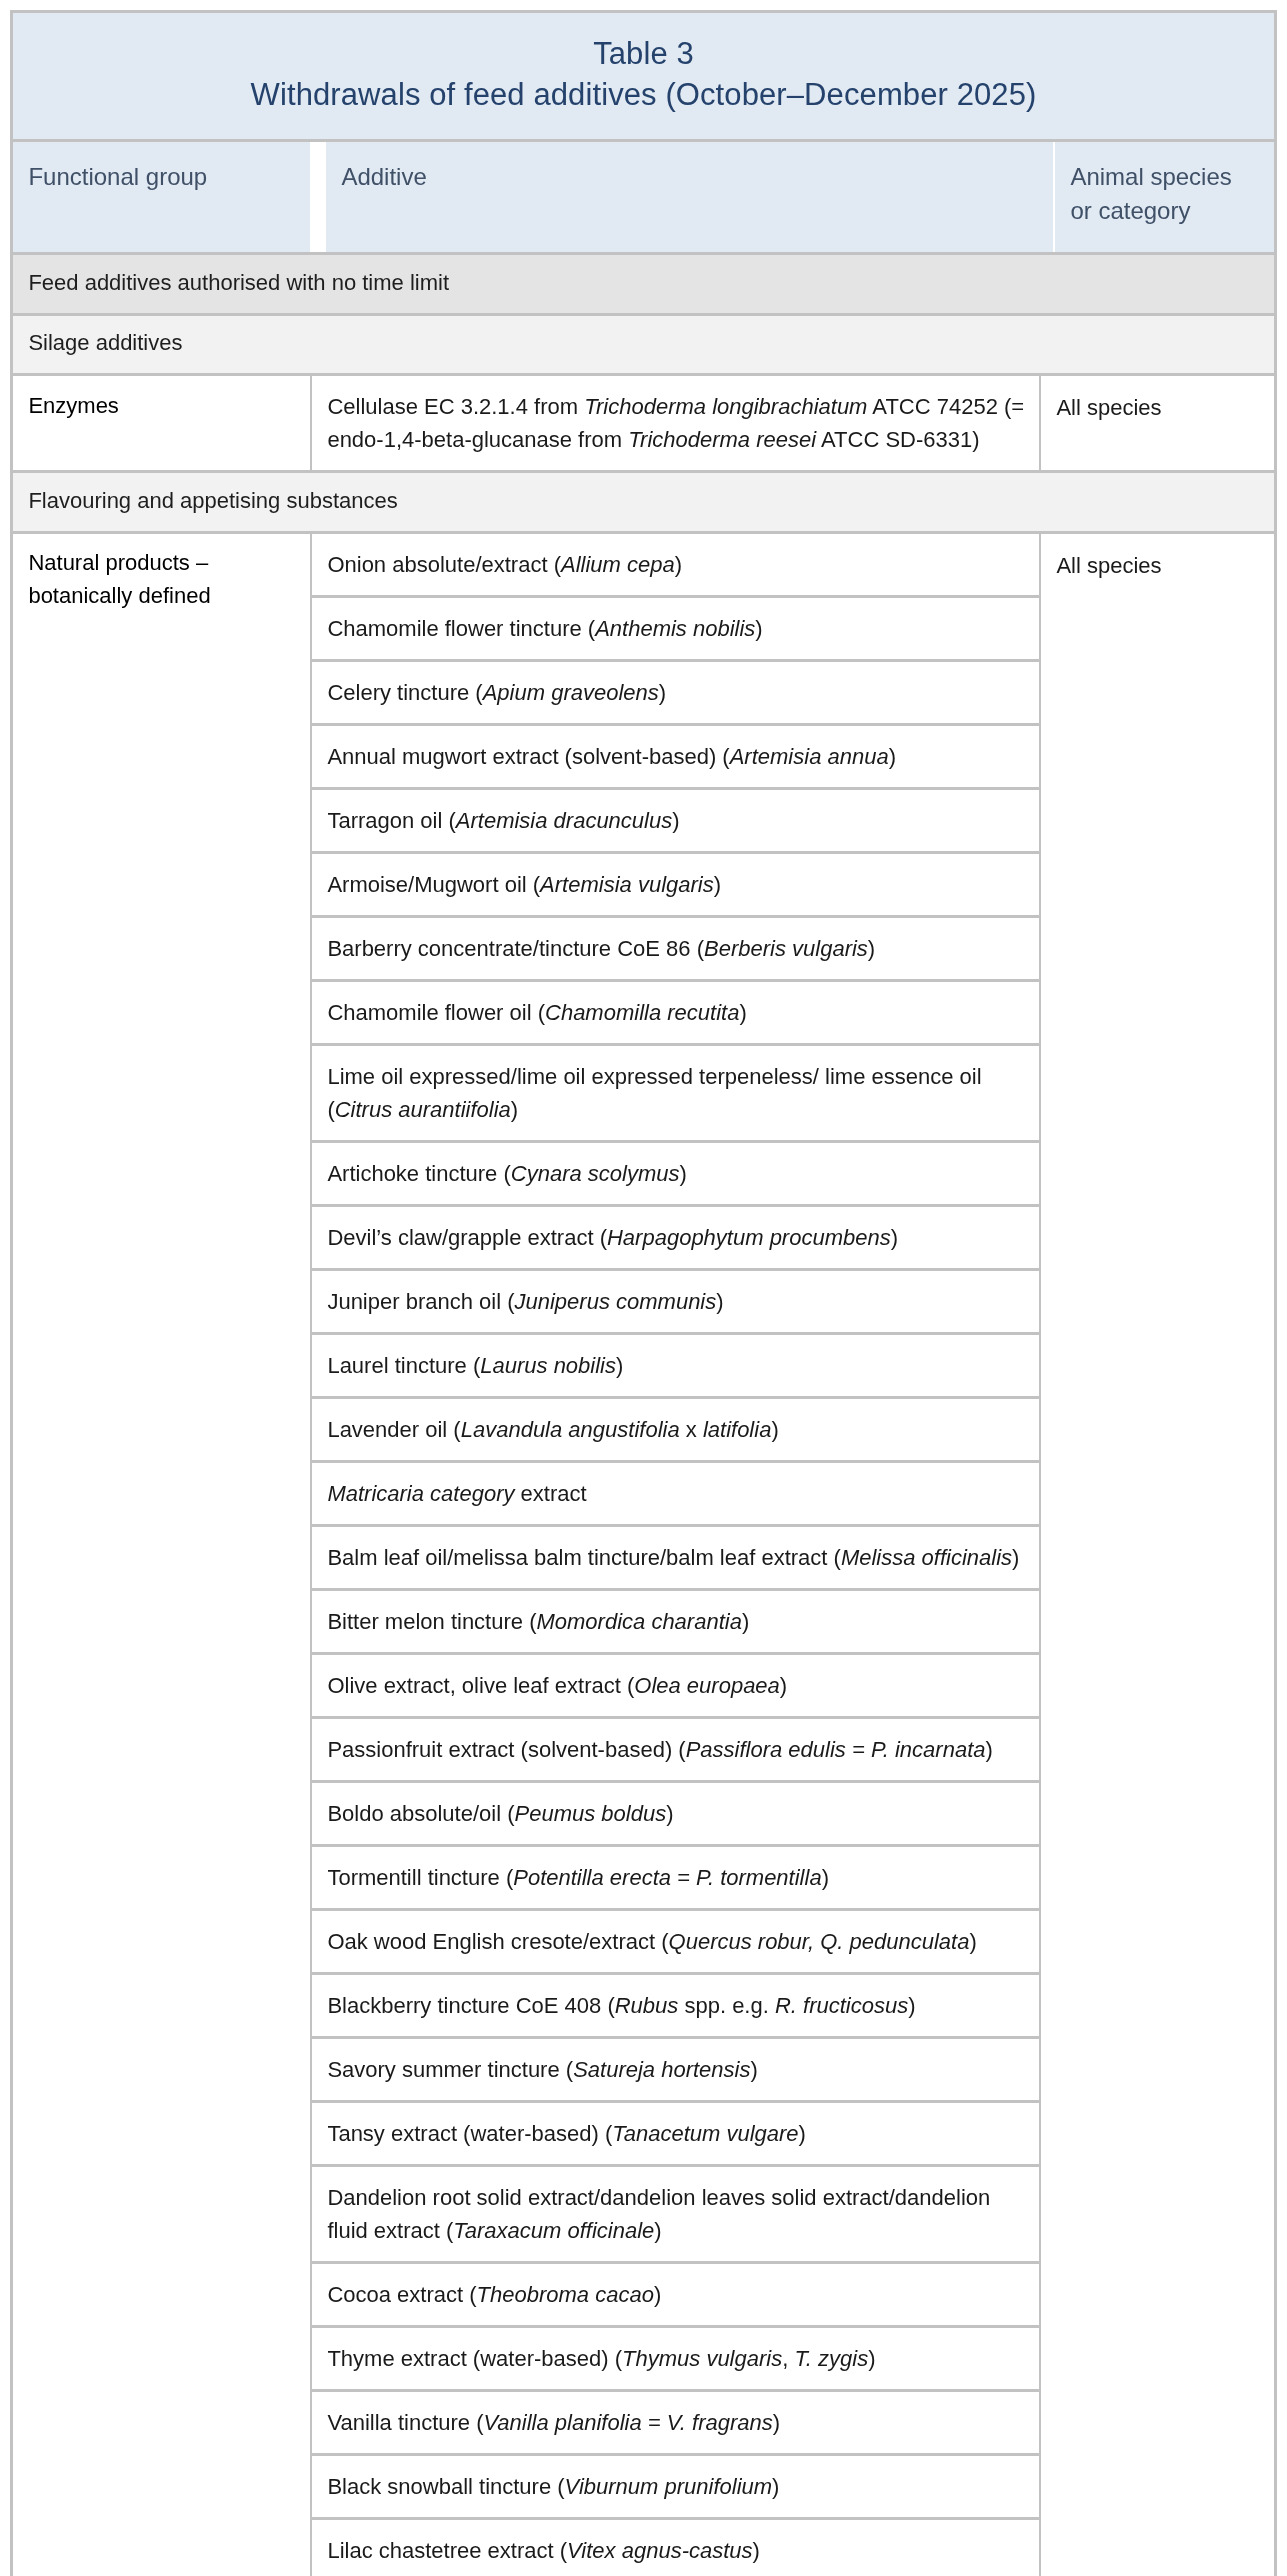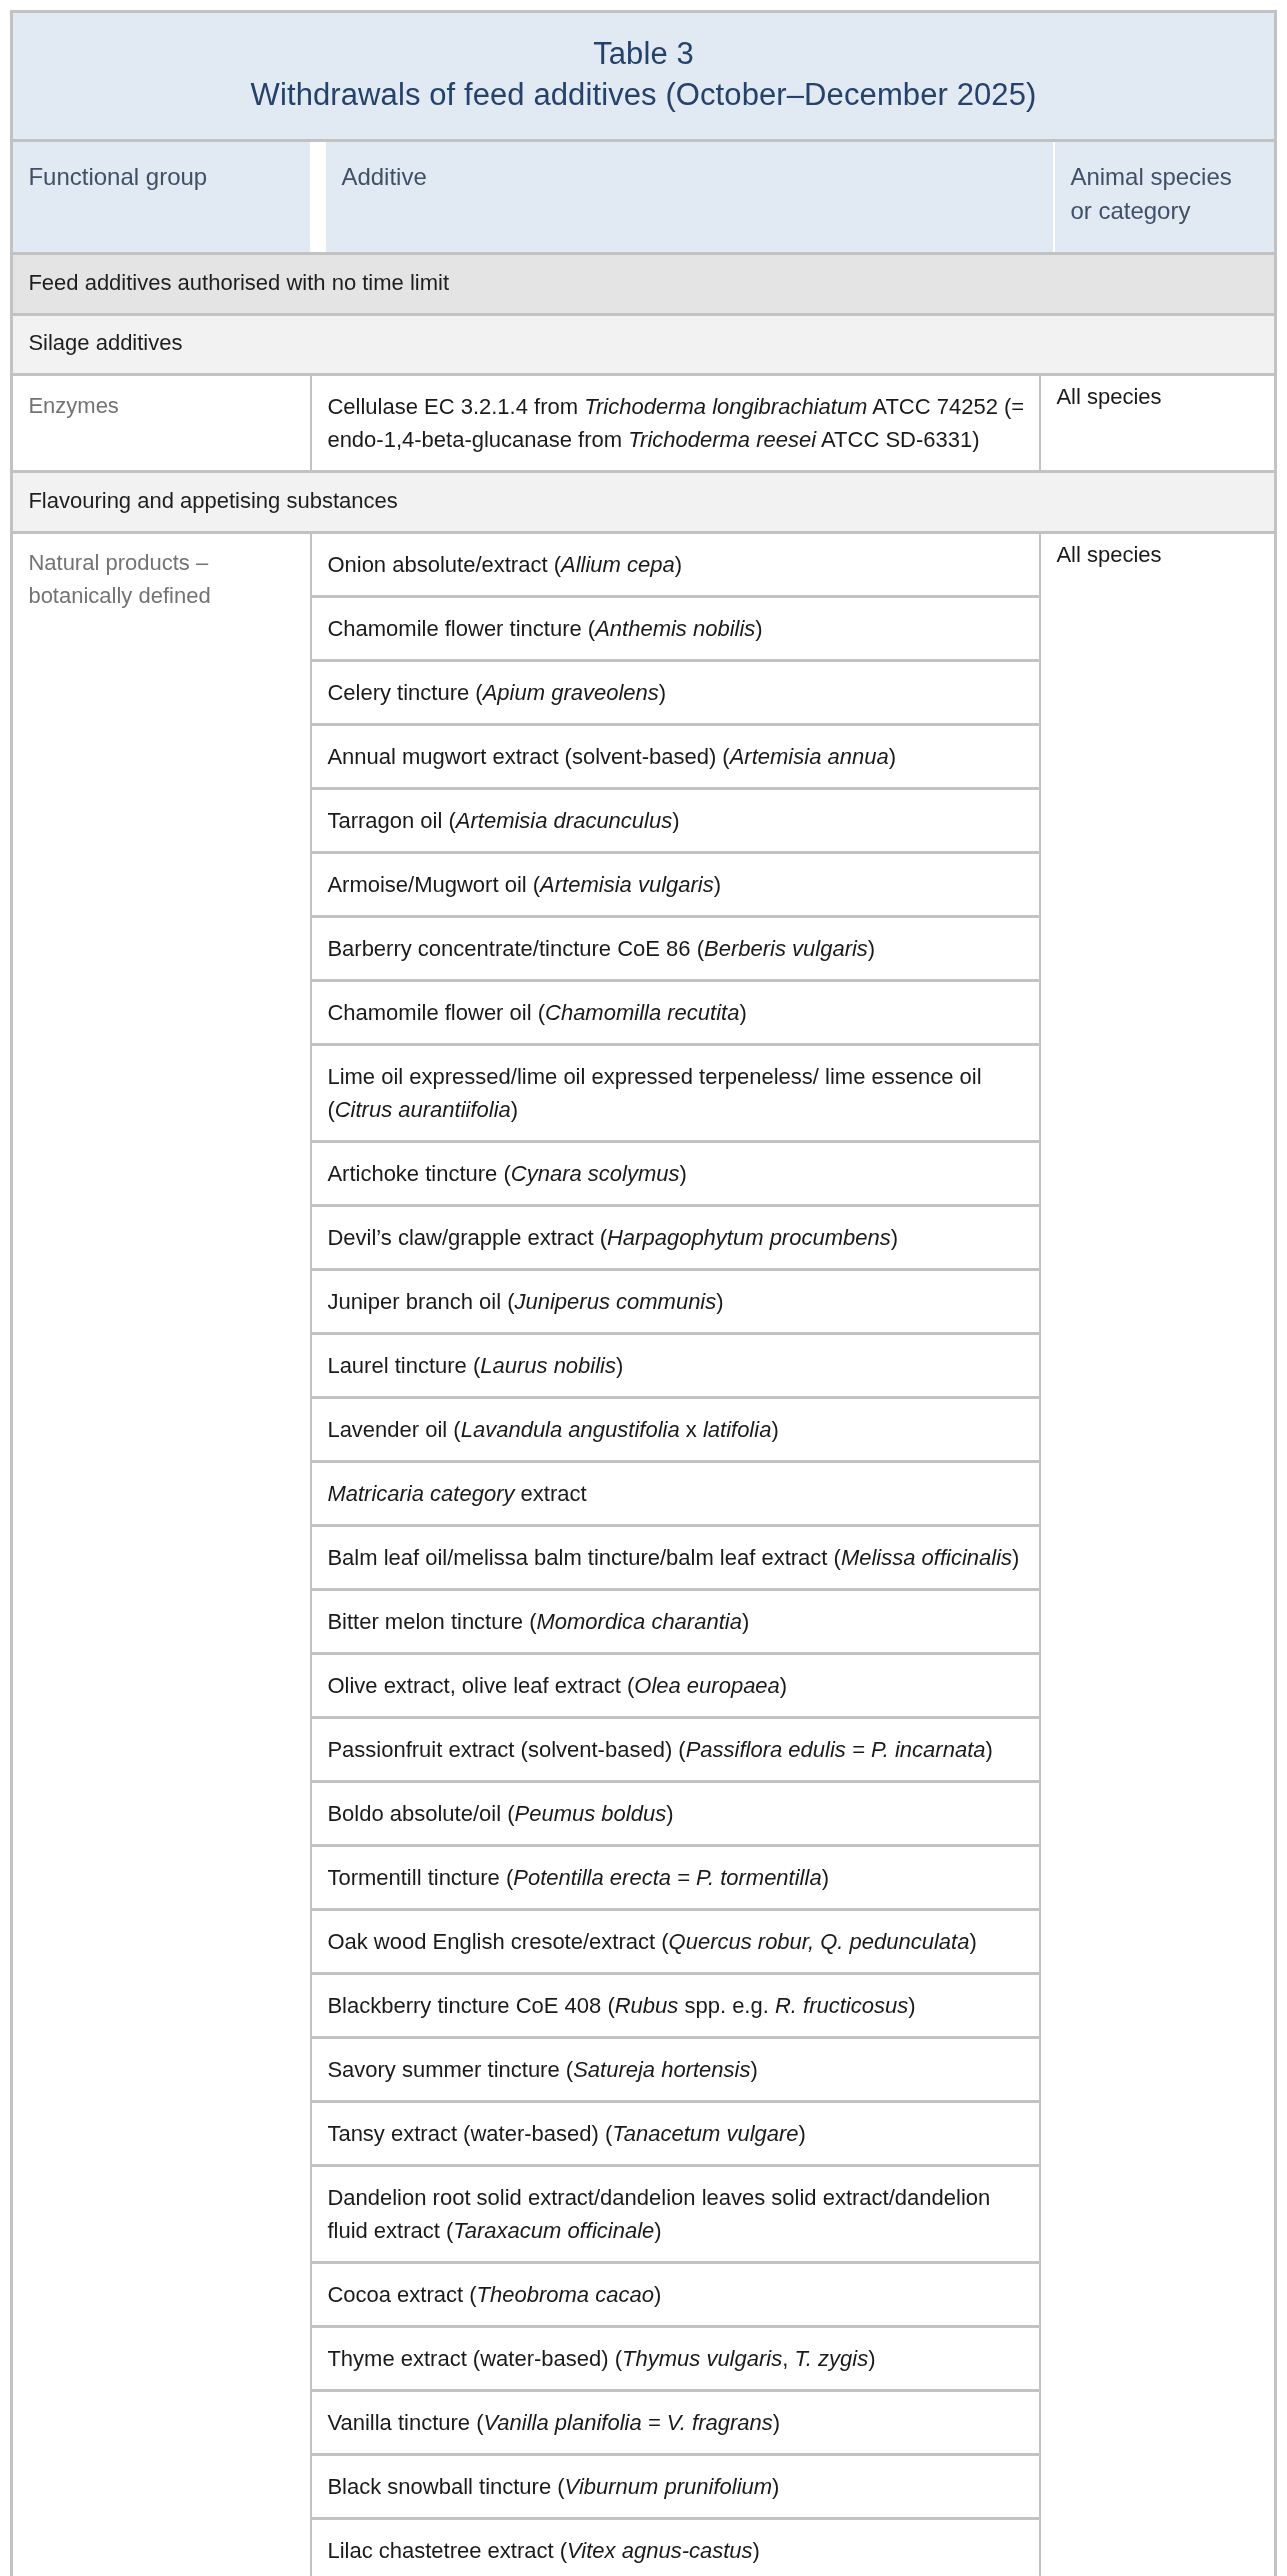--- a/index.html
+++ b/index.html
@@ -86,21 +86,21 @@
 
   
   .group-row { display: flex; width: 100%; border-bottom: 3.5px solid #c2c2c2; }
   .group-row:last-child { border-bottom: none; }
 
   .group-label {
     width: 299px;
     flex: 0 0 299px;
     box-sizing: border-box;
     background: #ffffff;
-    color: #737373;
+    color: #000000;
     font-size: 22px;
     line-height: 1.5;
     padding: 12.7px 15px 14px 15px;
     border-right: 2.9px solid #c2c2c2;
   }
   .group-items {
     width: 729px;
     flex: 0 0 729px;
     box-sizing: border-box;
     border-right: 2.9px solid #c2c2c2;
@@ -115,21 +115,21 @@
     border-bottom: 3.5px solid #c2c2c2;
   }
   .sub-cell:last-child { border-bottom: none; }
   .group-species {
     flex: 1 1 auto;
     box-sizing: border-box;
     background: #ffffff;
     color: #1a1a1a;
     font-size: 22px;
     line-height: 1.5;
-    padding: 4px 15px 14px 15px;
+    padding: 15px 15px 14px 15px;
   }
 
   i { font-style: italic; }
 </style>
 </head>
 <body>
 
 <div class="page">
   <div class="table-frame">
 

